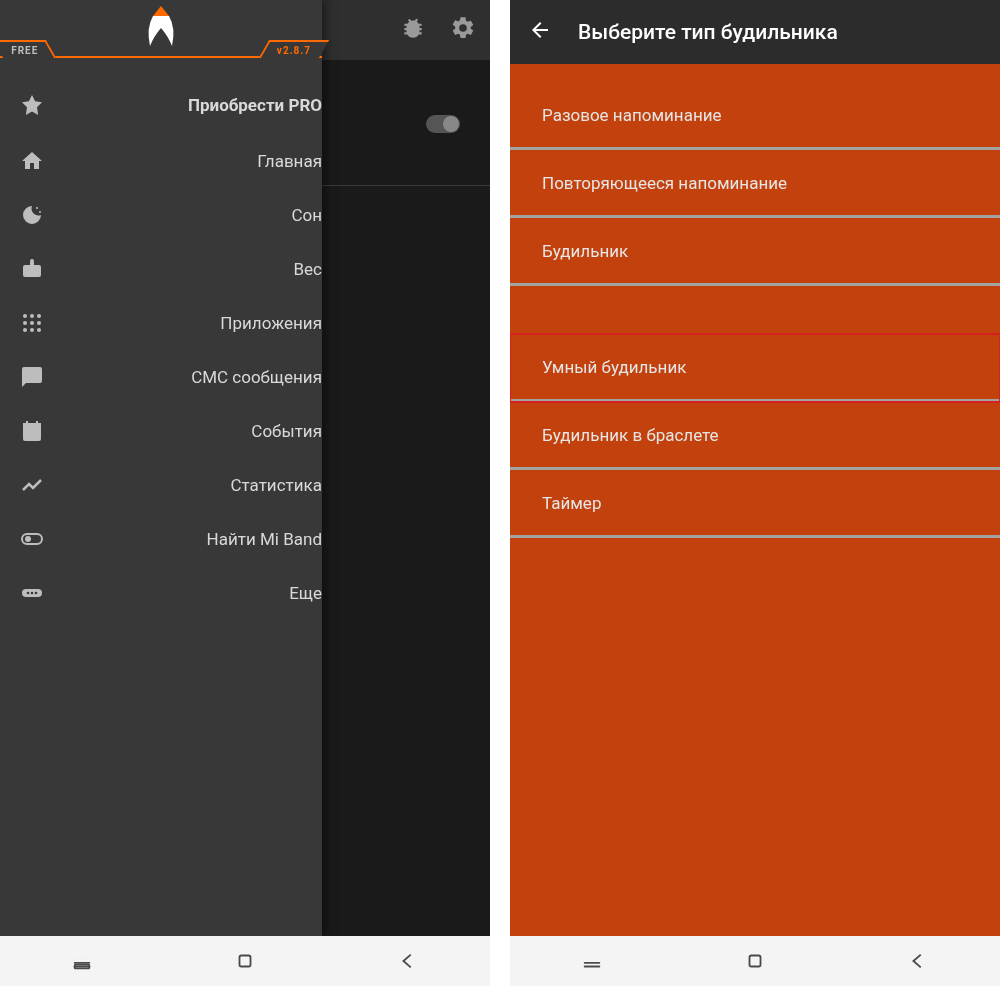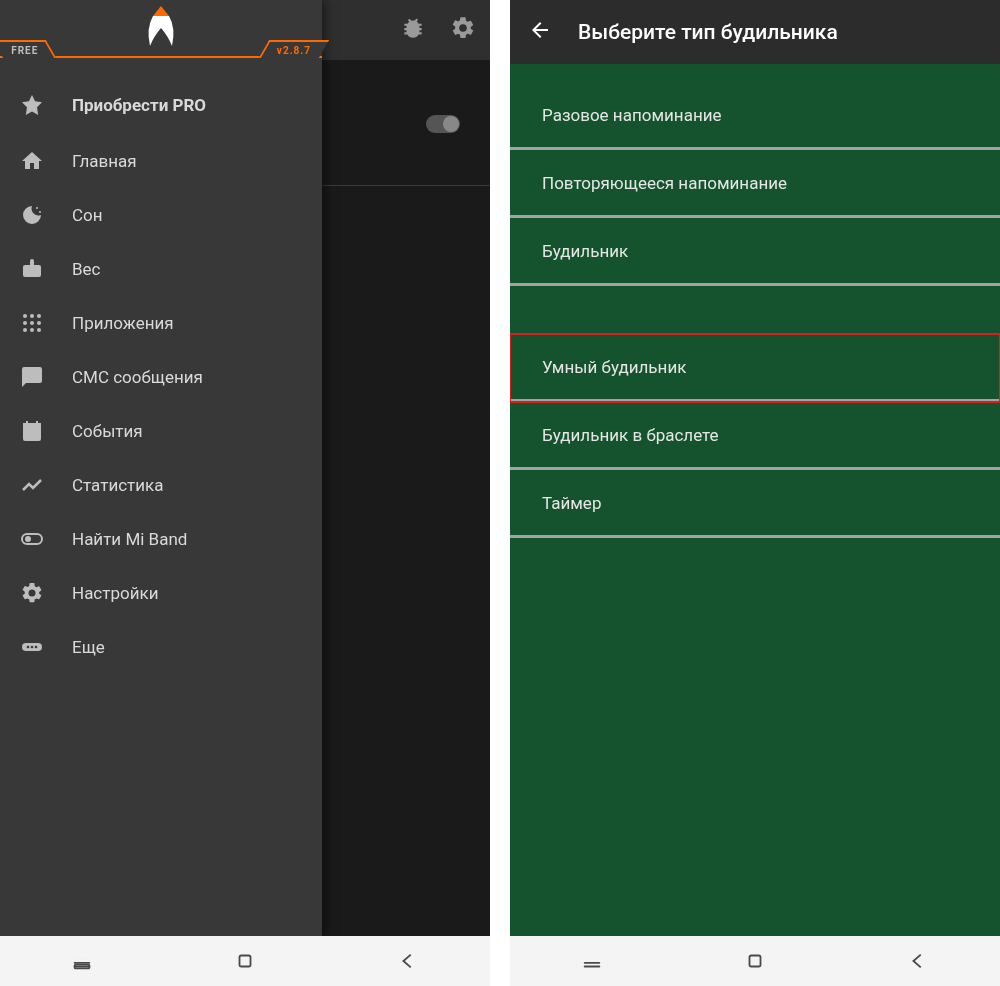--- a/index.html
+++ b/index.html
@@ -17,21 +17,21 @@
     padding: 0;
   }
   .phone {
     width: 490px;
     height: 986px;
     background: #1d1d1d;
     position: relative;
     overflow: hidden;
   }
   .phone.right {
-    background: #14532d;
+    background: #c2410c;
   }
   
   .left-appbar {
     position: absolute;
     top: 0; left: 0; right: 0;
     height: 60px;
     background: #2f2f2f;
     display: flex;
     align-items: center;
     justify-content: flex-end;
@@ -121,20 +121,21 @@
   .menu-item {
     display:flex;
     align-items:center;
     height: 54px;
     padding-left: 20px;
     gap: 28px;
     color:#d9d9d9;
     font-size: 17px;
     cursor:pointer;
     position:relative;
+    justify-content:space-between;
   }
   .menu-item.big { height: 58px; font-weight:700; font-size:17px;}
   .menu-item .ic{
     width:24px; height:24px; flex-shrink:0;
     display:flex; align-items:center; justify-content:center;
   }
   .menu-item .ic svg{ width:24px; height:24px; fill:#bdbdbd;}
   .menu-item.highlight{
     outline:2px solid #d81f1f;
     outline-offset:-1px;
@@ -294,28 +295,20 @@
             <span class="ic">
               <svg viewBox="0 0 24 24">
                 <use href="#toggle-icon"></use>
               </svg>
             </span>
             <span>Найти Mi Band</span>
           </div>
           <div class="menu-item">
             <span class="ic">
               <svg viewBox="0 0 24 24">
-                <use href="#gear-icon"></use>
-              </svg>
-            </span>
-            <span>Настройки</span>
-          </div>
-          <div class="menu-item">
-            <span class="ic">
-              <svg viewBox="0 0 24 24">
                 <use href="#more-icon"></use>
               </svg>
             </span>
             <span>Еще</span>
           </div>
         </div>
     </div>
 
     <div class="navbar">
       <div class="nkey">

